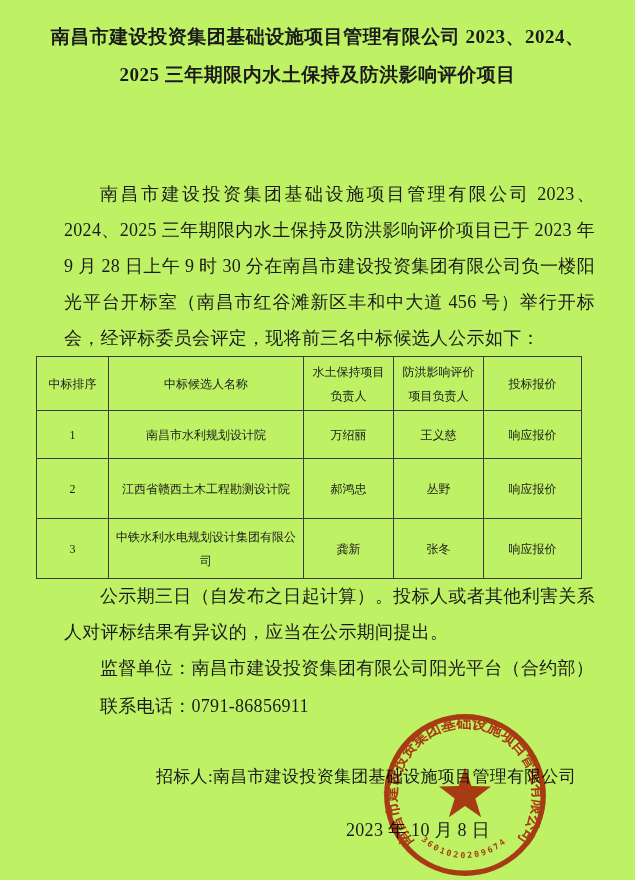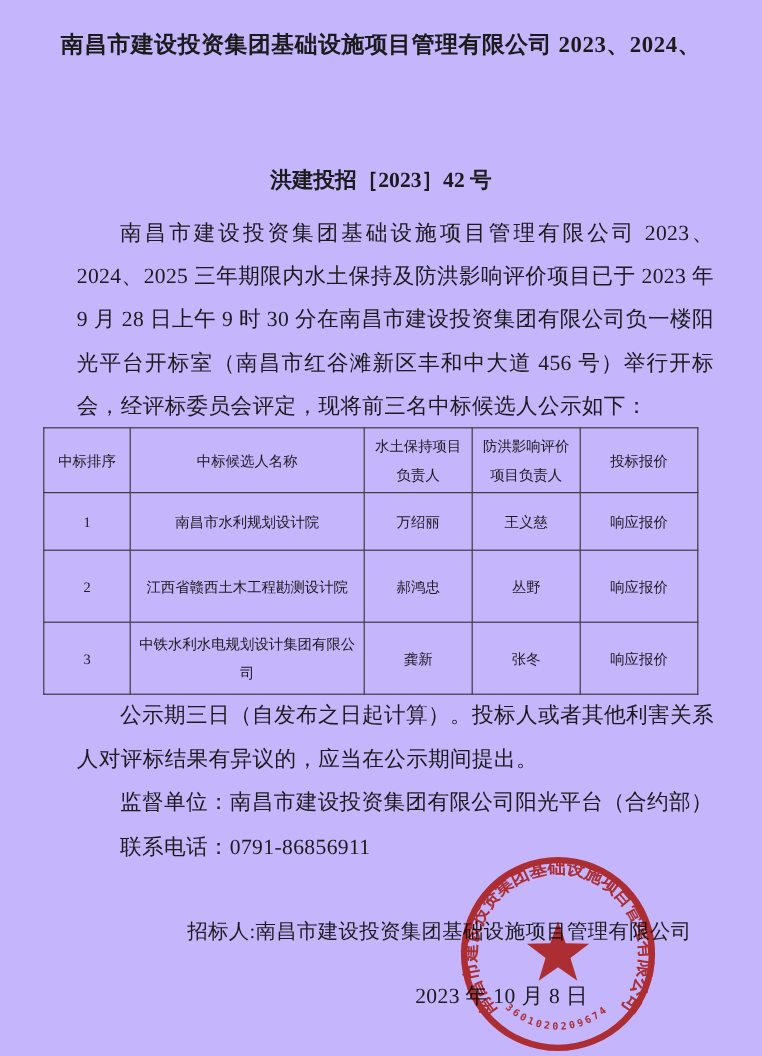--- a/index.html
+++ b/index.html
@@ -1,18 +1,18 @@
 <!DOCTYPE html>
 <html><head>
 <meta charset="utf-8">
 <style>
   html,body{margin:0;padding:0;background:#9a9a9a;}
   .page{
     position:relative;width:635px;height:880px;margin:0 auto;
-    background:#c4b5fd;overflow:hidden;
+    background:#bef264;overflow:hidden;
     font-family:"Liberation Serif","DejaVu Serif",serif;
     color:#1b1b1b;
   }
   .ttl{position:absolute;left:0;width:100%;text-align:center;font-weight:700;font-size:19px;letter-spacing:.5px;}
   .t1{top:24px;}
   .t2{top:62px;}
   .t3{top:100px;}
   .docnum{position:absolute;left:0;top:138px;width:100%;text-align:center;font-weight:700;font-size:18px;}
   .para{position:absolute;left:64px;right:40px;font-size:18px;line-height:36px;
         text-align:justify;text-indent:2em;letter-spacing:.3px;}
@@ -46,21 +46,21 @@
   .seal .num-text{fill:#dd2a1b;font-size:8.5px;font-weight:700;letter-spacing:1px;
                   font-family:"DejaVu Sans Mono",monospace;}
   .seal .star{fill:#dd2a1b;}
 </style>
 </head>
 <body>
 
 <div class="page">
 
   <div class="ttl t1">南昌市建设投资集团基础设施项目管理有限公司 2023、2024、</div>
-  <div class="docnum">洪建投招［2023］42 号</div>
+  <div class="ttl t2">2025 三年期限内水土保持及防洪影响评价项目</div>
 
   <div class="para p1">南昌市建设投资集团基础设施项目管理有限公司 2023、2024、2025 三年期限内水土保持及防洪影响评价项目已于 2023 年 9 月 28 日上午 9 时 30 分在南昌市建设投资集团有限公司负一楼阳光平台开标室（南昌市红谷滩新区丰和中大道 456 号）举行开标会，经评标委员会评定，现将前三名中标候选人公示如下：</div>
 
   <table class="tbl">
     <colgroup>
       <col style="width:72px">
         <col style="width:195px">
         <col style="width:90px">
         <col style="width:90px">
         <col style="width:98px">

